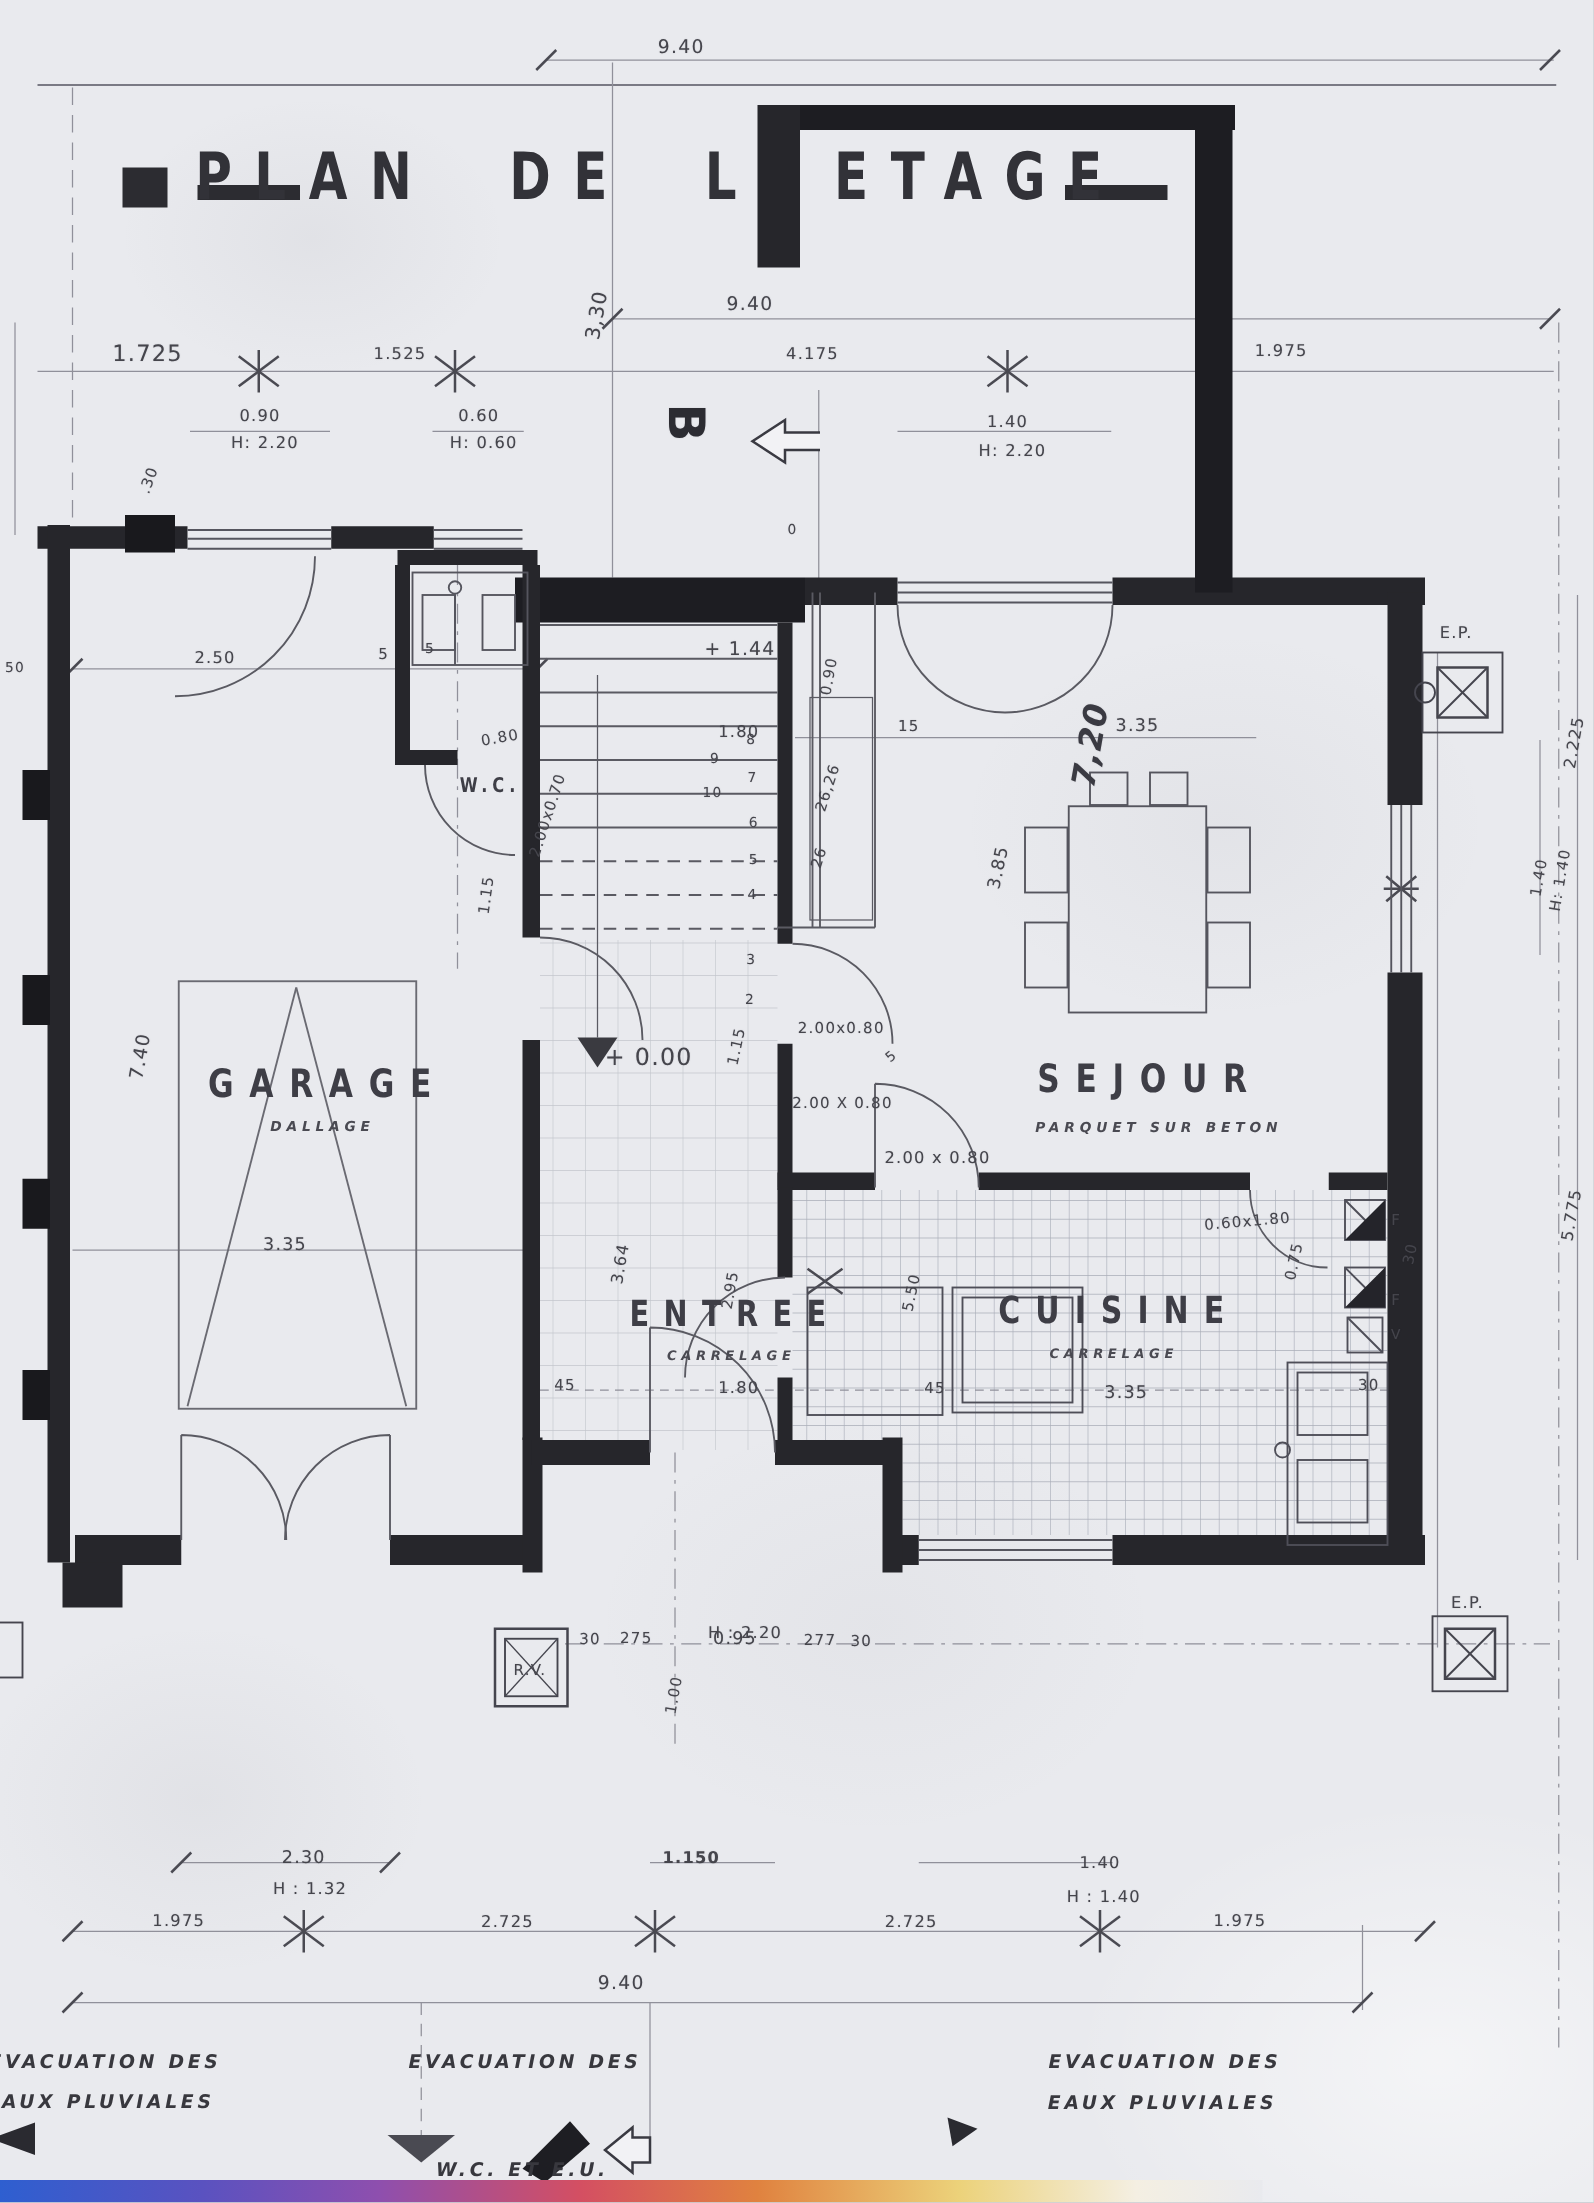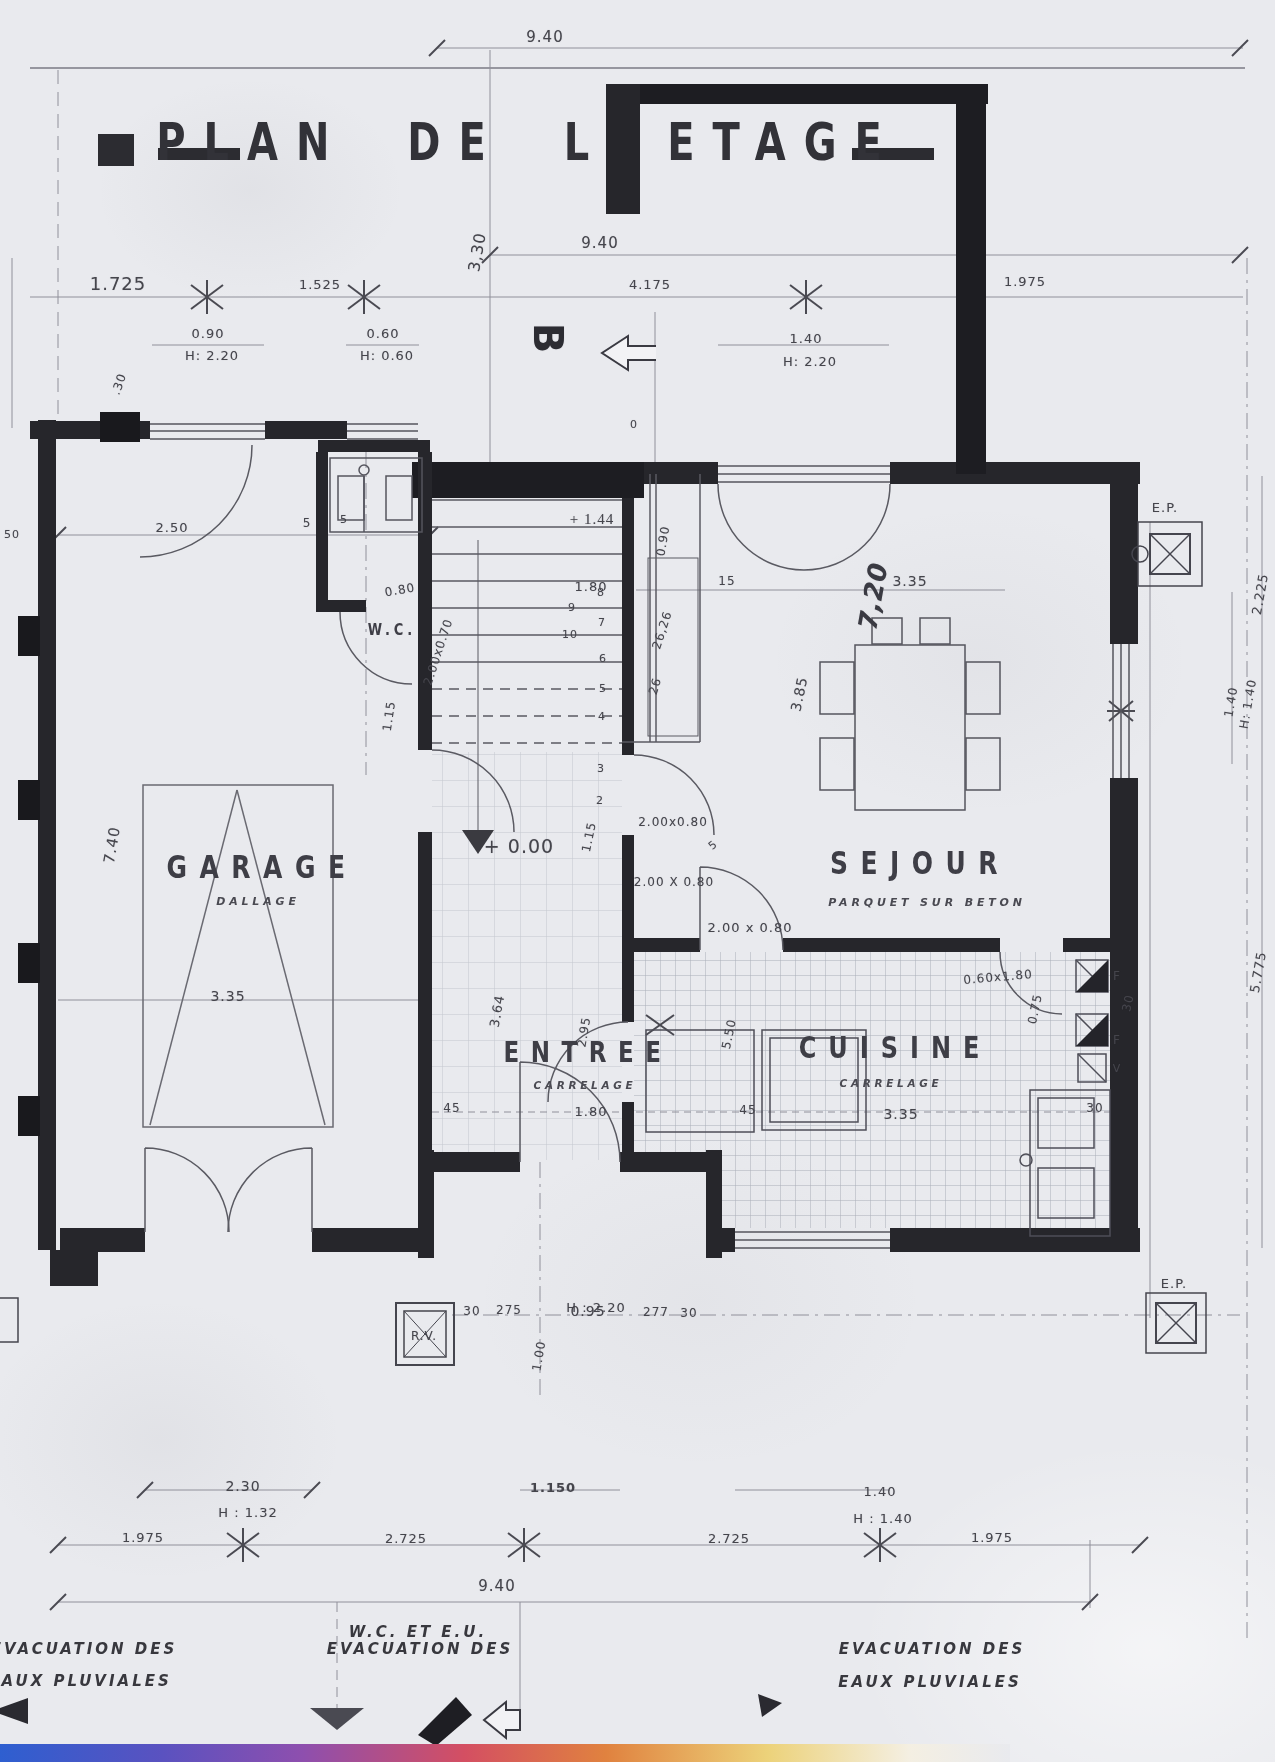--- a/index.html
+++ b/index.html
@@ -316,21 +316,21 @@
 
   <div class="room-label" style="left:920px;top:863px;font-size:25px">SEJOUR</div>
   <div class="room-finish" style="left:927px;top:902px;font-size:11px">PARQUET SUR BETON</div>
 
   <div class="room-label" style="left: 895px;top:1048px;font-size:24px">CUISINE</div>
   <div class="room-finish" style="left:891px;top:1083px;font-size:10.5px">CARRELAGE</div>
 
   <div class="evac" style="left:84px;top:1649px">EVACUATION DES</div>
   <div class="evac" style="left:80px;top:1681px">EAUX PLUVIALES</div>
   <div class="evac" style="left:420px;top:1649px">EVACUATION DES</div>
-  <div class="evac" style="left:418px;top:1632px">W.C.  ET  E.U.</div>
+  <div class="evac" style="left:418px;top:1736px">W.C.  ET  E.U.</div>
   <div class="evac" style="left:932px;top:1649px">EVACUATION DES</div>
   <div class="evac" style="left:930px;top:1682px">EAUX PLUVIALES</div>
 
   <div id="label-layer">
       <div class="lbl" style="left: 545px; top: 37px; font-size: 15px; transform: translate(-50%, -50%) rotate(0deg);">9.40</div>
       <div class="lbl" style="left: 600px; top: 243px; font-size: 15px; transform: translate(-50%, -50%) rotate(0deg);">9.40</div>
       <div class="lbl" style="left: 477px; top: 252px; font-size: 16px; transform: translate(-50%, -50%) rotate(-80deg);">3,30</div>
       <div class="lbl" style="left: 118px; top: 283px; font-size: 18px; transform: translate(-50%, -50%) rotate(0deg);">1.725</div>
       <div class="lbl" style="left: 320px; top: 284px; font-size: 13px; transform: translate(-50%, -50%) rotate(0deg);">1.525</div>
       <div class="lbl" style="left: 650px; top: 284px; font-size: 13px; transform: translate(-50%, -50%) rotate(0deg);">4.175</div>
@@ -346,21 +346,21 @@
       <div class="lbl deco" style="left: 548px; top: 338px; font-size: 40px; transform: translate(-50%, -50%) rotate(90deg);">B</div>
       <div class="lbl" style="left: 12px; top: 534px; font-size: 11px; transform: translate(-50%, -50%) rotate(0deg);">50</div>
       <div class="lbl" style="left: 172px; top: 527px; font-size: 13px; transform: translate(-50%, -50%) rotate(0deg);">2.50</div>
       <div class="lbl" style="left: 307px; top: 523px; font-size: 12px; transform: translate(-50%, -50%) rotate(0deg);">5</div>
       <div class="lbl" style="left: 344px; top: 519px; font-size: 11px; transform: translate(-50%, -50%) rotate(0deg);">5</div>
       <div class="lbl" style="left: 112px; top: 845px; font-size: 15px; transform: translate(-50%, -50%) rotate(-80deg);">7.40</div>
       <div class="lbl" style="left: 228px; top: 996px; font-size: 14px; transform: translate(-50%, -50%) rotate(0deg);">3.35</div>
       <div class="lbl" style="left: 400px; top: 590px; font-size: 12px; transform: translate(-50%, -50%) rotate(-10deg);">0.80</div>
       <div class="lbl" style="left: 438px; top: 652px; font-size: 12px; transform: translate(-50%, -50%) rotate(-72deg);">2.00x0.70</div>
       <div class="lbl" style="left: 389px; top: 716px; font-size: 12px; transform: translate(-50%, -50%) rotate(-82deg);">1.15</div>
-      <div class="lbl" style="left: 592px; top: 519px; font-size: 15px; transform: translate(-50%, -50%) rotate(0deg); font-family: Liberation Serif, serif;">+ 1.44</div>
+      <div class="lbl" style="left: 592px; top: 519px; font-size: 15px; transform: translate(-50%, -50%) rotate(0deg);">+ 1.44</div>
       <div class="lbl" style="left: 663px; top: 541px; font-size: 12px; transform: translate(-50%, -50%) rotate(-80deg);">0.90</div>
       <div class="lbl" style="left: 591px; top: 586px; font-size: 13px; transform: translate(-50%, -50%) rotate(0deg);">1.80</div>
       <div class="lbl" style="left: 662px; top: 630px; font-size: 12px; transform: translate(-50%, -50%) rotate(-72deg);">26,26</div>
       <div class="lbl" style="left: 655px; top: 686px; font-size: 12px; transform: translate(-50%, -50%) rotate(-72deg);">26</div>
       <div class="lbl" style="left: 727px; top: 581px; font-size: 12px; transform: translate(-50%, -50%) rotate(0deg);">15</div>
       <div class="lbl" style="left: 601px; top: 592px; font-size: 11px; transform: translate(-50%, -50%) rotate(0deg);">8</div>
       <div class="lbl" style="left: 602px; top: 622px; font-size: 11px; transform: translate(-50%, -50%) rotate(0deg);">7</div>
       <div class="lbl" style="left: 603px; top: 658px; font-size: 11px; transform: translate(-50%, -50%) rotate(0deg);">6</div>
       <div class="lbl" style="left: 603px; top: 688px; font-size: 11px; transform: translate(-50%, -50%) rotate(0deg);">5</div>
       <div class="lbl" style="left: 602px; top: 716px; font-size: 11px; transform: translate(-50%, -50%) rotate(0deg);">4</div>

